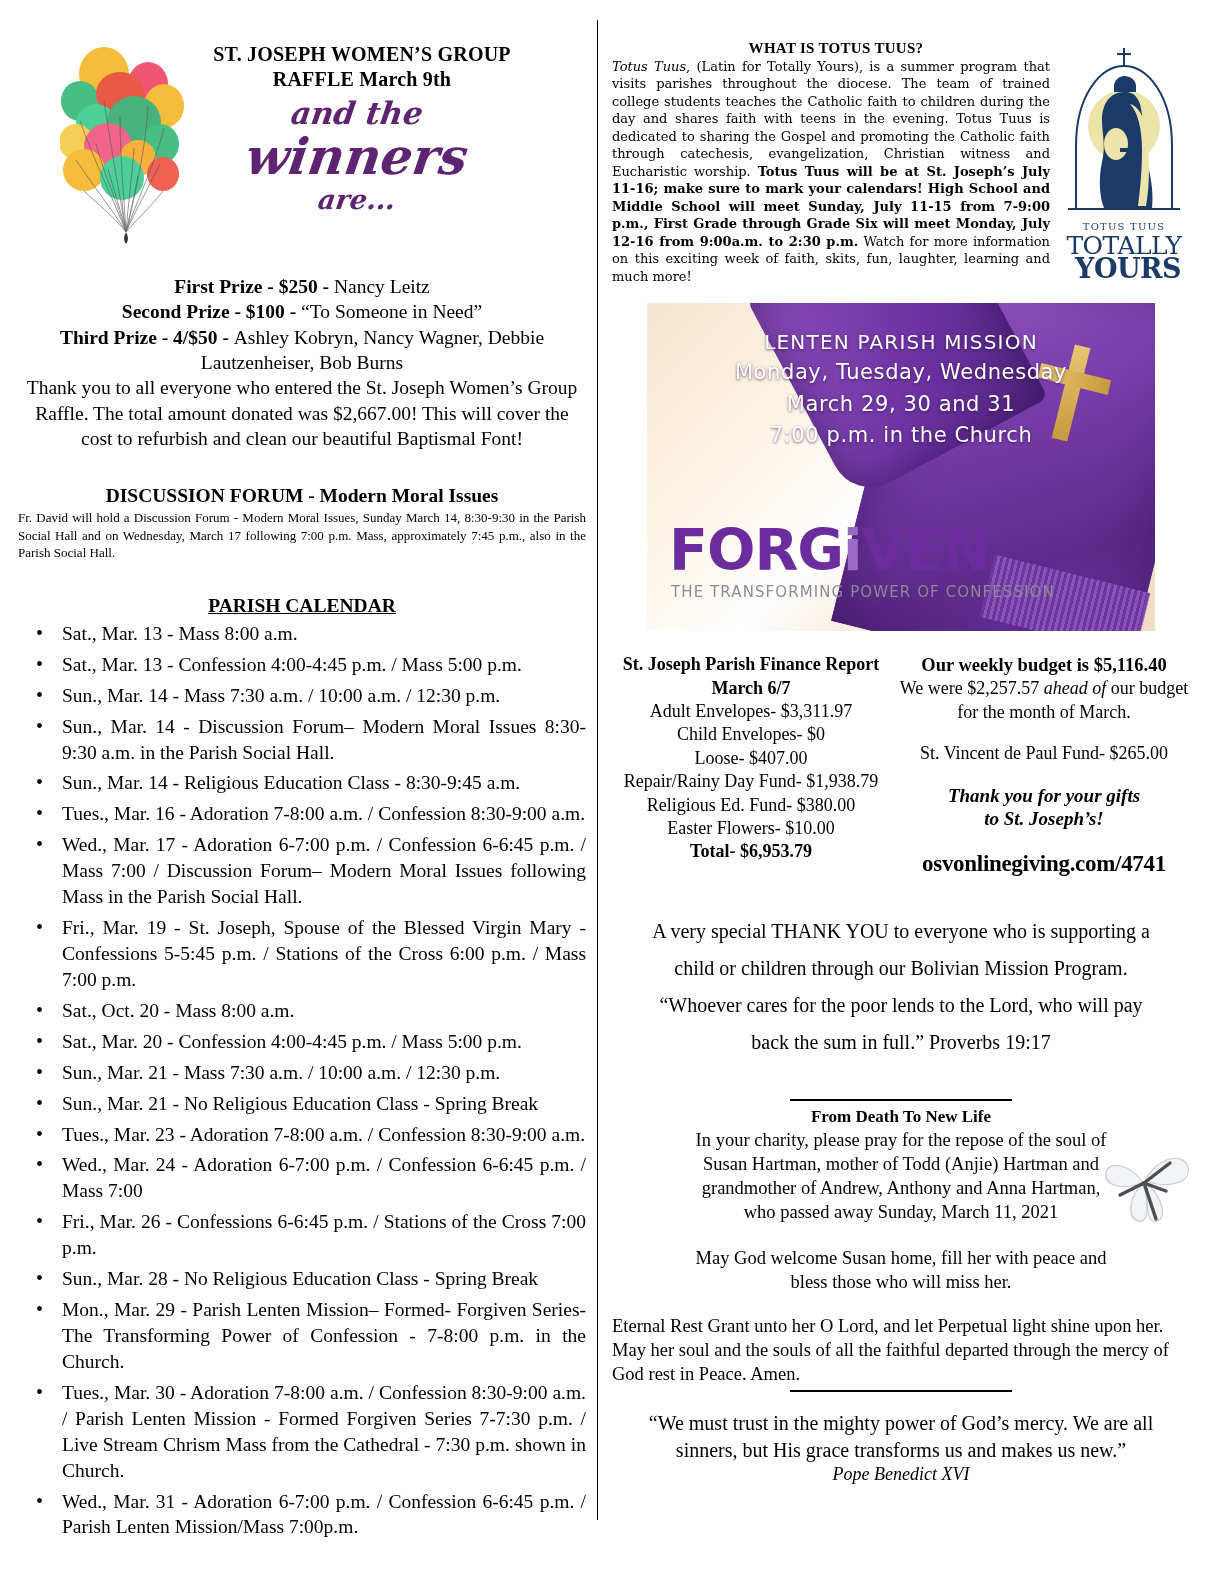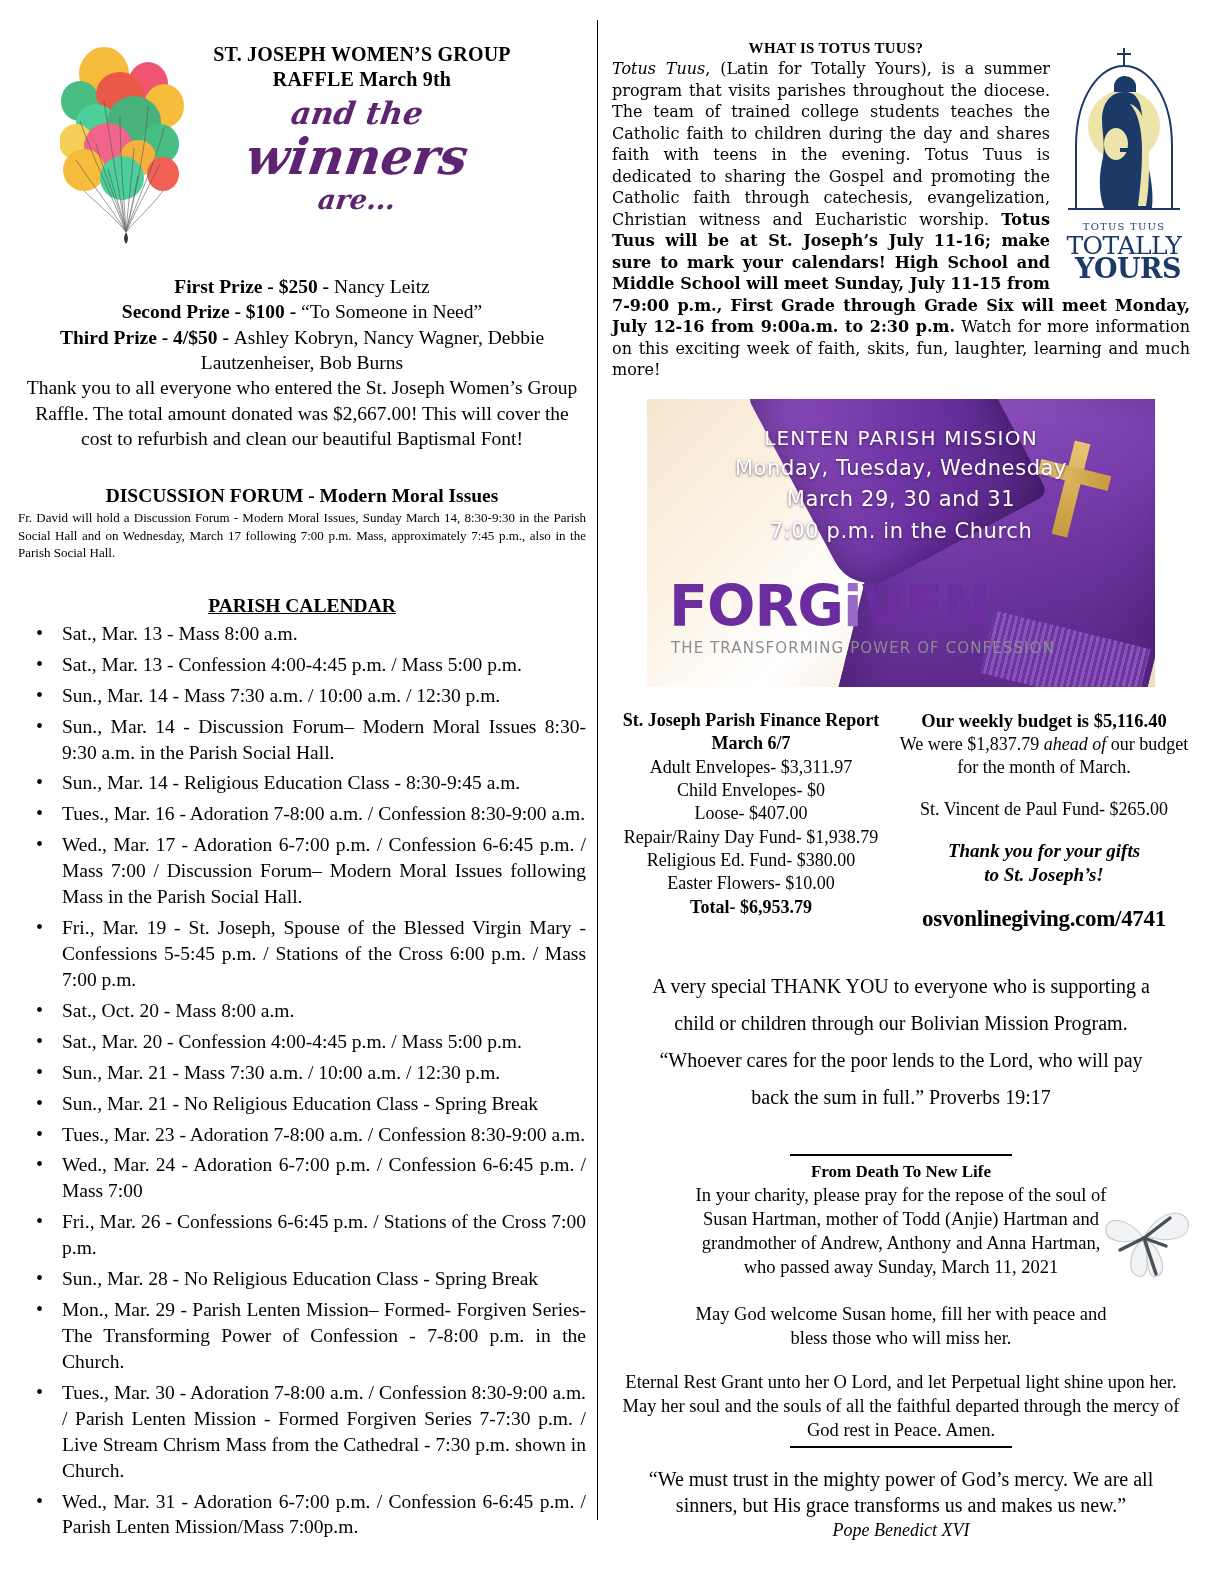--- a/index.html
+++ b/index.html
@@ -159,31 +159,31 @@
   }
   .tt-logo {
     float: right;
     width: 132px;
     height: 250px;
     margin: -24px 0 2px 8px;
     shape-outside: inset(0);
   }
   .tt-body {
     font-family: "DejaVu Serif", serif;
-    font-size: 16px;
+    font-size: 13px;
     line-height: 1.345;
     text-align: justify;
   }
   .tt-body .em { font-style: italic; }
   .tt-body .bold { font-weight: bold; }
 
   .forgiven-banner {
     position: relative;
     width: 508px;
-    height: 288px;
+    height: 328px;
     margin: 18px auto 0 auto;
     overflow: hidden;
     background: linear-gradient(135deg,#f6e6cf 0%,#fcf3e4 28%,#ffffff 50%,#f3e3cd 72%,#efdcc2 100%);
   }
   .fb-stole {
     position: absolute;
     right: -20px;
     top: -40px;
     width: 300px;
     height: 400px;
@@ -346,21 +346,20 @@
     font-size: 18.5px;
     line-height: 1.3;
   }
   .death-body2 {
     text-align: center;
     font-size: 18.5px;
     line-height: 1.3;
     margin-top: 22px;
   }
   .rest-prayer {
-    text-align: center;
     font-size: 18.5px;
     line-height: 1.3;
     margin-top: 20px;
   }
   .pope-quote {
     text-align: center;
     font-size: 20px;
     line-height: 1.32;
     margin-top: 18px;
   }
@@ -520,21 +519,21 @@
         <div>Adult Envelopes- $3,311.97</div>
         <div>Child Envelopes- $0</div>
         <div>Loose- $407.00</div>
         <div>Repair/Rainy Day Fund- $1,938.79</div>
         <div>Religious Ed. Fund- $380.00</div>
         <div>Easter Flowers- $10.00</div>
         <div class="fin-total">Total- $6,953.79</div>
       </div>
       <div class="finance-right">
         <div class="budget-head">Our weekly budget is $5,116.40</div>
-        <div><span>We were $1,837.79 </span><span class="ahead">ahead of</span><span> our budget for the month of March.</span></div>
+        <div><span>We were $2,257.57 </span><span class="ahead">ahead of</span><span> our budget for the month of March.</span></div>
         <div class="spacer-sm"></div>
         <div>St. Vincent de Paul Fund- $265.00</div>
         <div class="thanks-gifts">
           <div>Thank you for your gifts</div>
           <div>to St. Joseph’s!</div>
         </div>
         <div class="osv-link">osvonlinegiving.com/4741</div>
       </div>
     </div>
 

